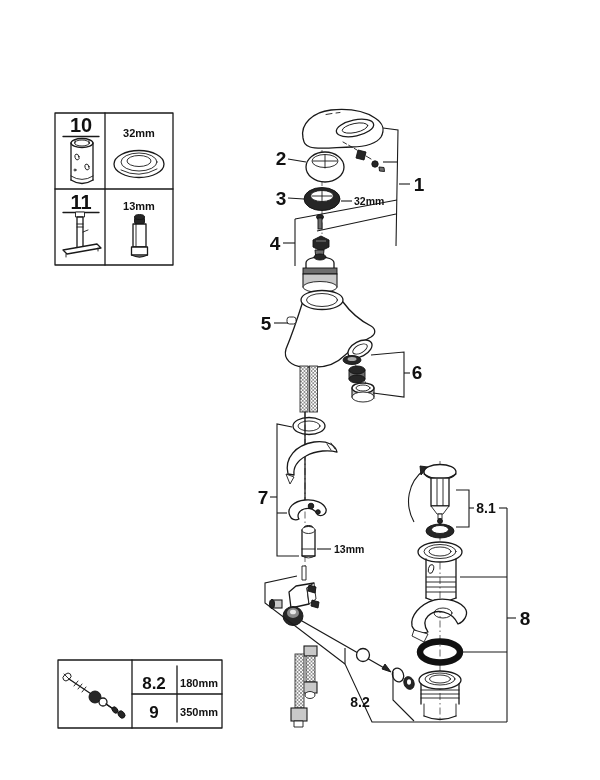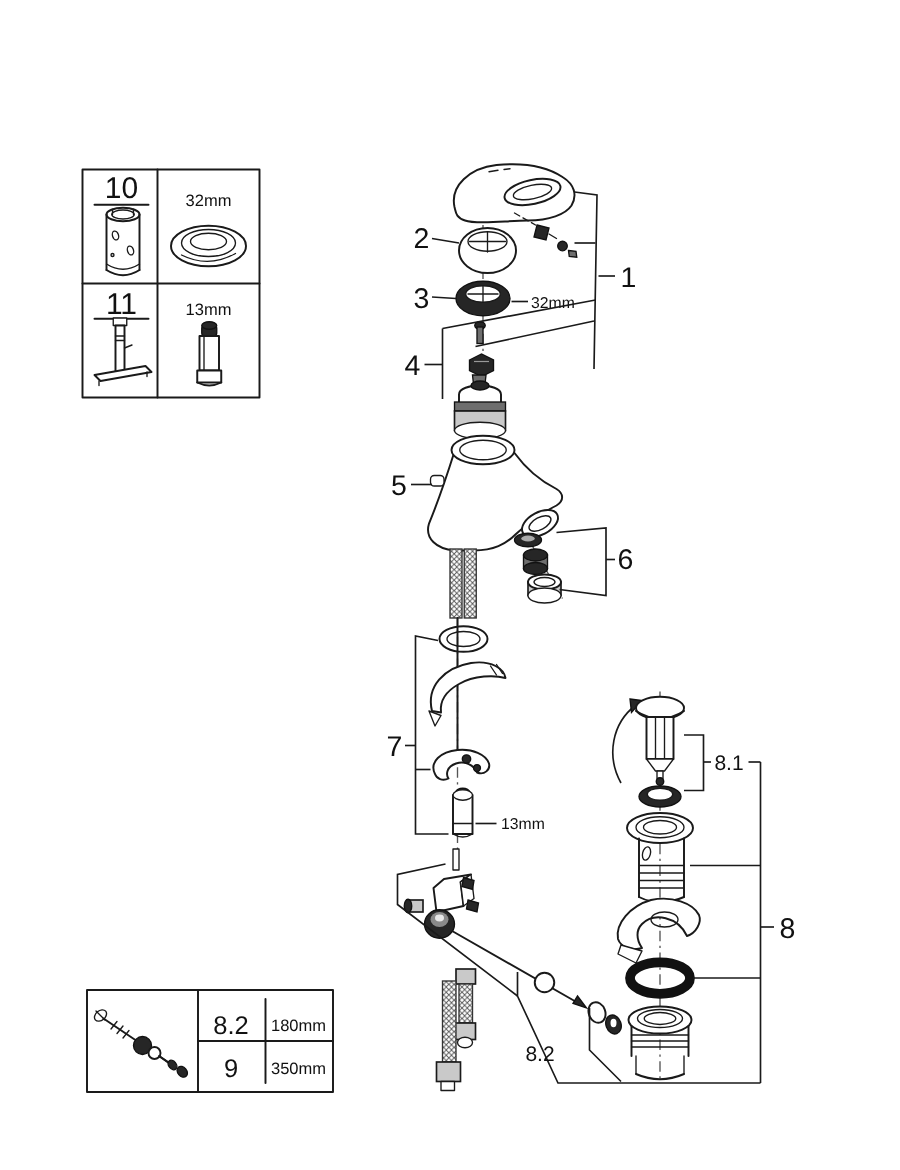--- a/index.html
+++ b/index.html
@@ -1,16 +1,16 @@
 <!DOCTYPE html>
 <html><head>
 <meta charset="utf-8">
 <style>
   html,body{margin:0;padding:0;background:#fff;}
-  .page{position:relative;width:600px;height:780px;background:#fff;overflow:hidden;}
+  .page{position:relative;width:600px;height:780px;background:#fff;overflow:hidden;font-weight:bold;}
   svg{display:block;}
   text{font-family:"Liberation Sans","DejaVu Sans",sans-serif;fill:#111;}
   .callout{font-size:19px;}
   .sub{font-size:14px;}
   .dim{font-size:10.5px;}
   .tref{font-size:20px;}
   .tsize{font-size:11px;}
   .tref2{font-size:17px;}
   .s{stroke:#1a1a1a;stroke-width:1.3;fill:none;stroke-linecap:round;stroke-linejoin:round;}
   .sf{stroke:#1a1a1a;stroke-width:1.3;fill:#fff;stroke-linejoin:round;}

